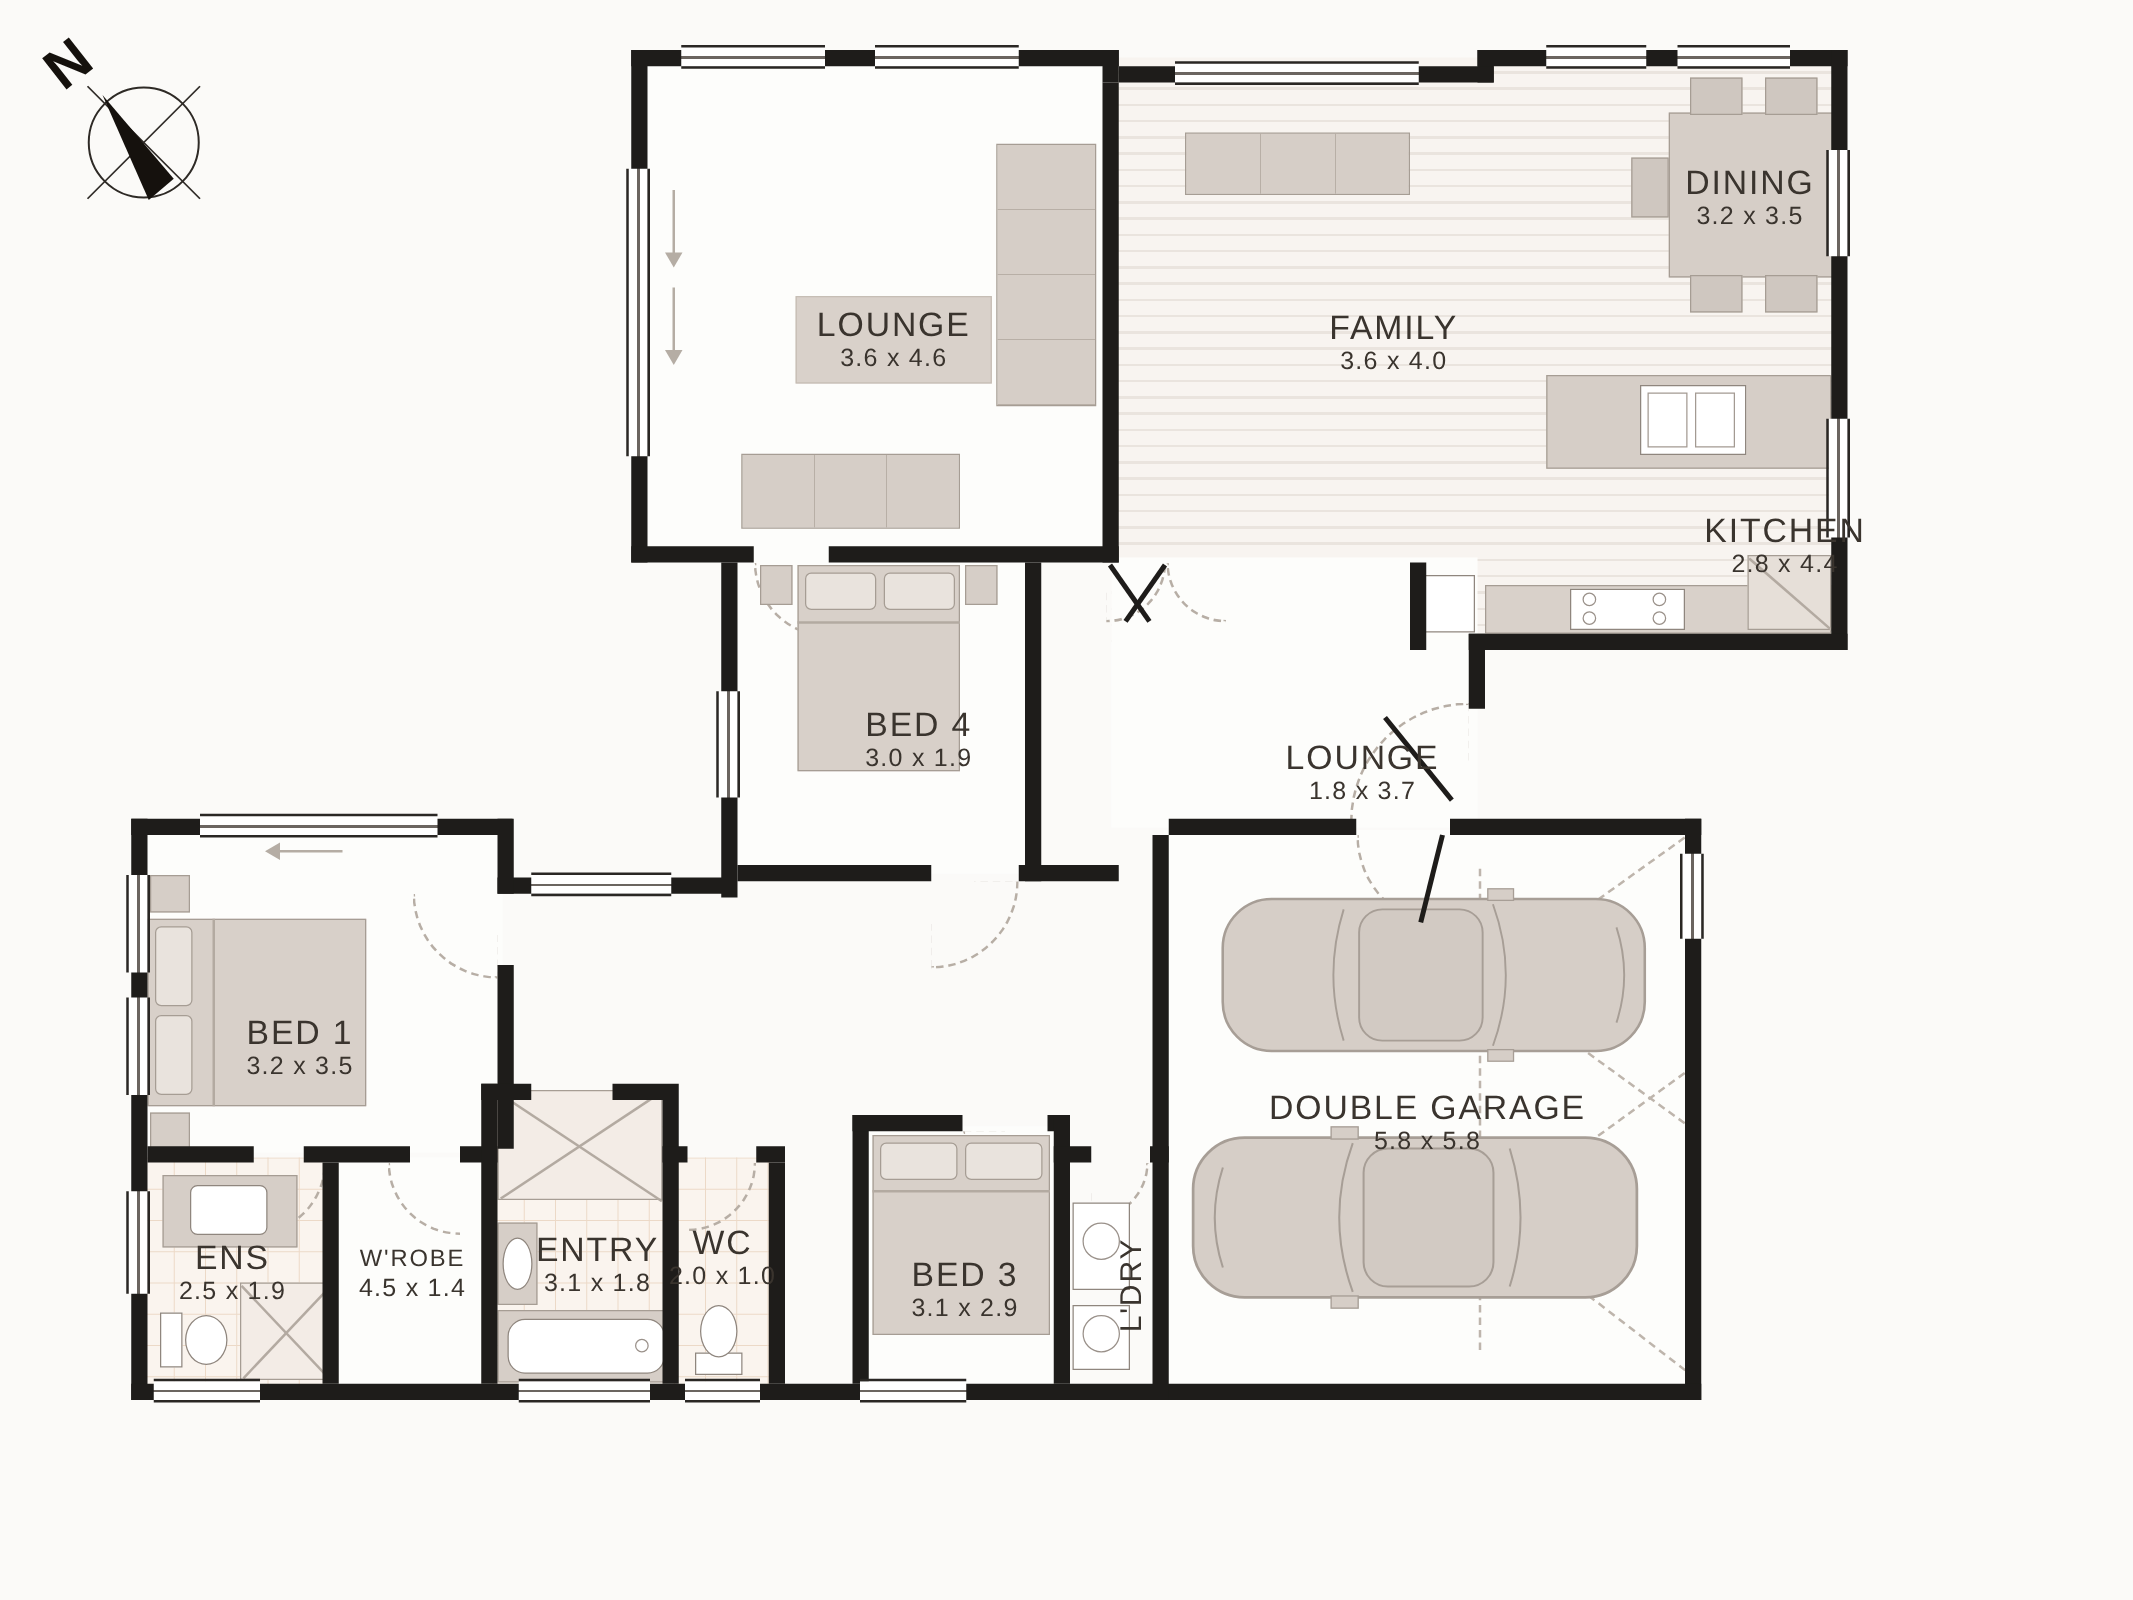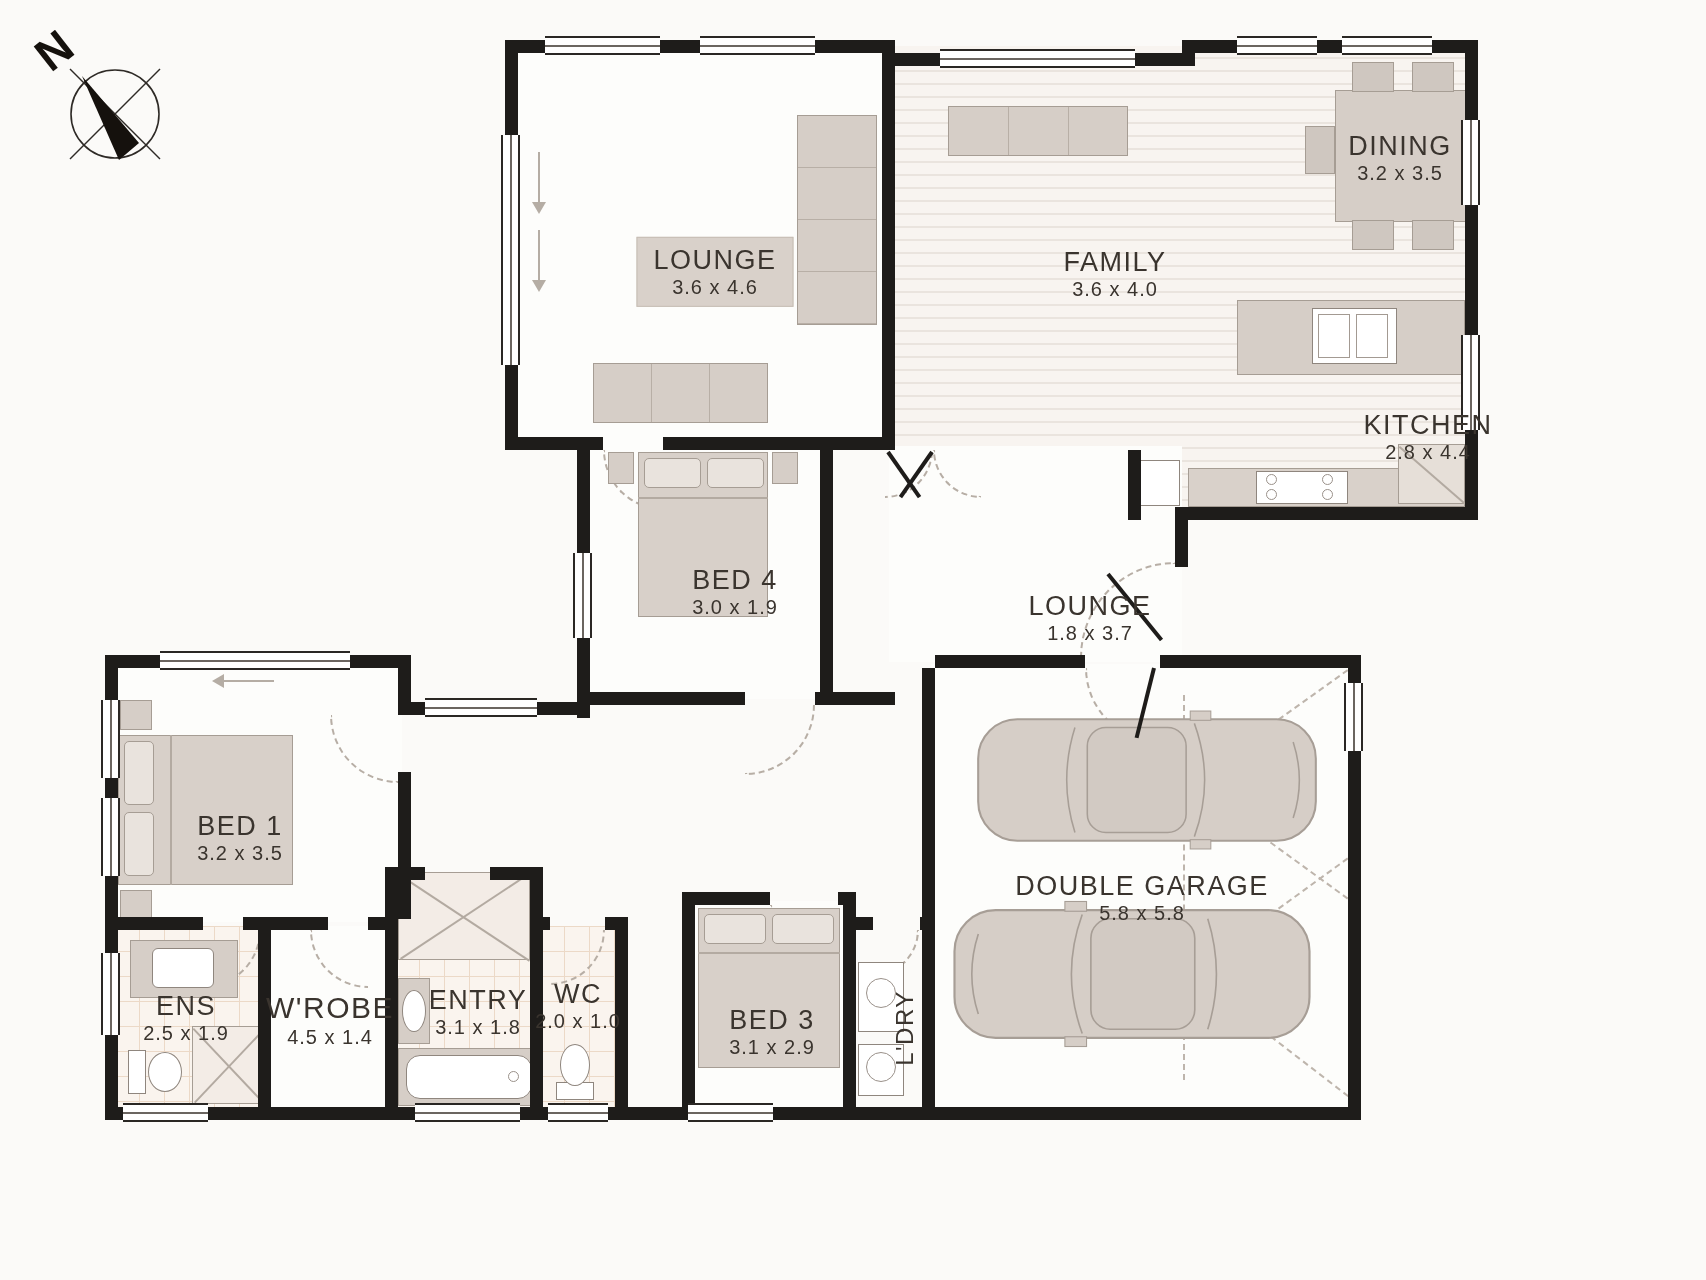--- a/index.html
+++ b/index.html
@@ -279,21 +279,21 @@
   </div>
   <div class="rlabel" style="left:772px;top:1032px;">
     <div class="nm">BED 3</div>
     <div class="dm">3.1 x 2.9</div>
   </div>
   <div class="rlabel" style="left:186px;top:1018px;">
     <div class="nm">ENS</div>
     <div class="dm">2.5 x 1.9</div>
   </div>
   <div class="rlabel" style="left:330px;top:1020px;">
-    <div class="nm" style="font-size:30px;">W'ROBE</div>
+    <div class="nm" style="font-size:19px;">W'ROBE</div>
     <div class="dm">4.5 x 1.4</div>
   </div>
   <div class="rlabel" style="left:478px;top:1012px;">
     <div class="nm">ENTRY</div>
     <div class="dm">3.1 x 1.8</div>
   </div>
   <div class="rlabel" style="left:578px;top:1006px;">
     <div class="nm">WC</div>
     <div class="dm">2.0 x 1.0</div>
   </div>

